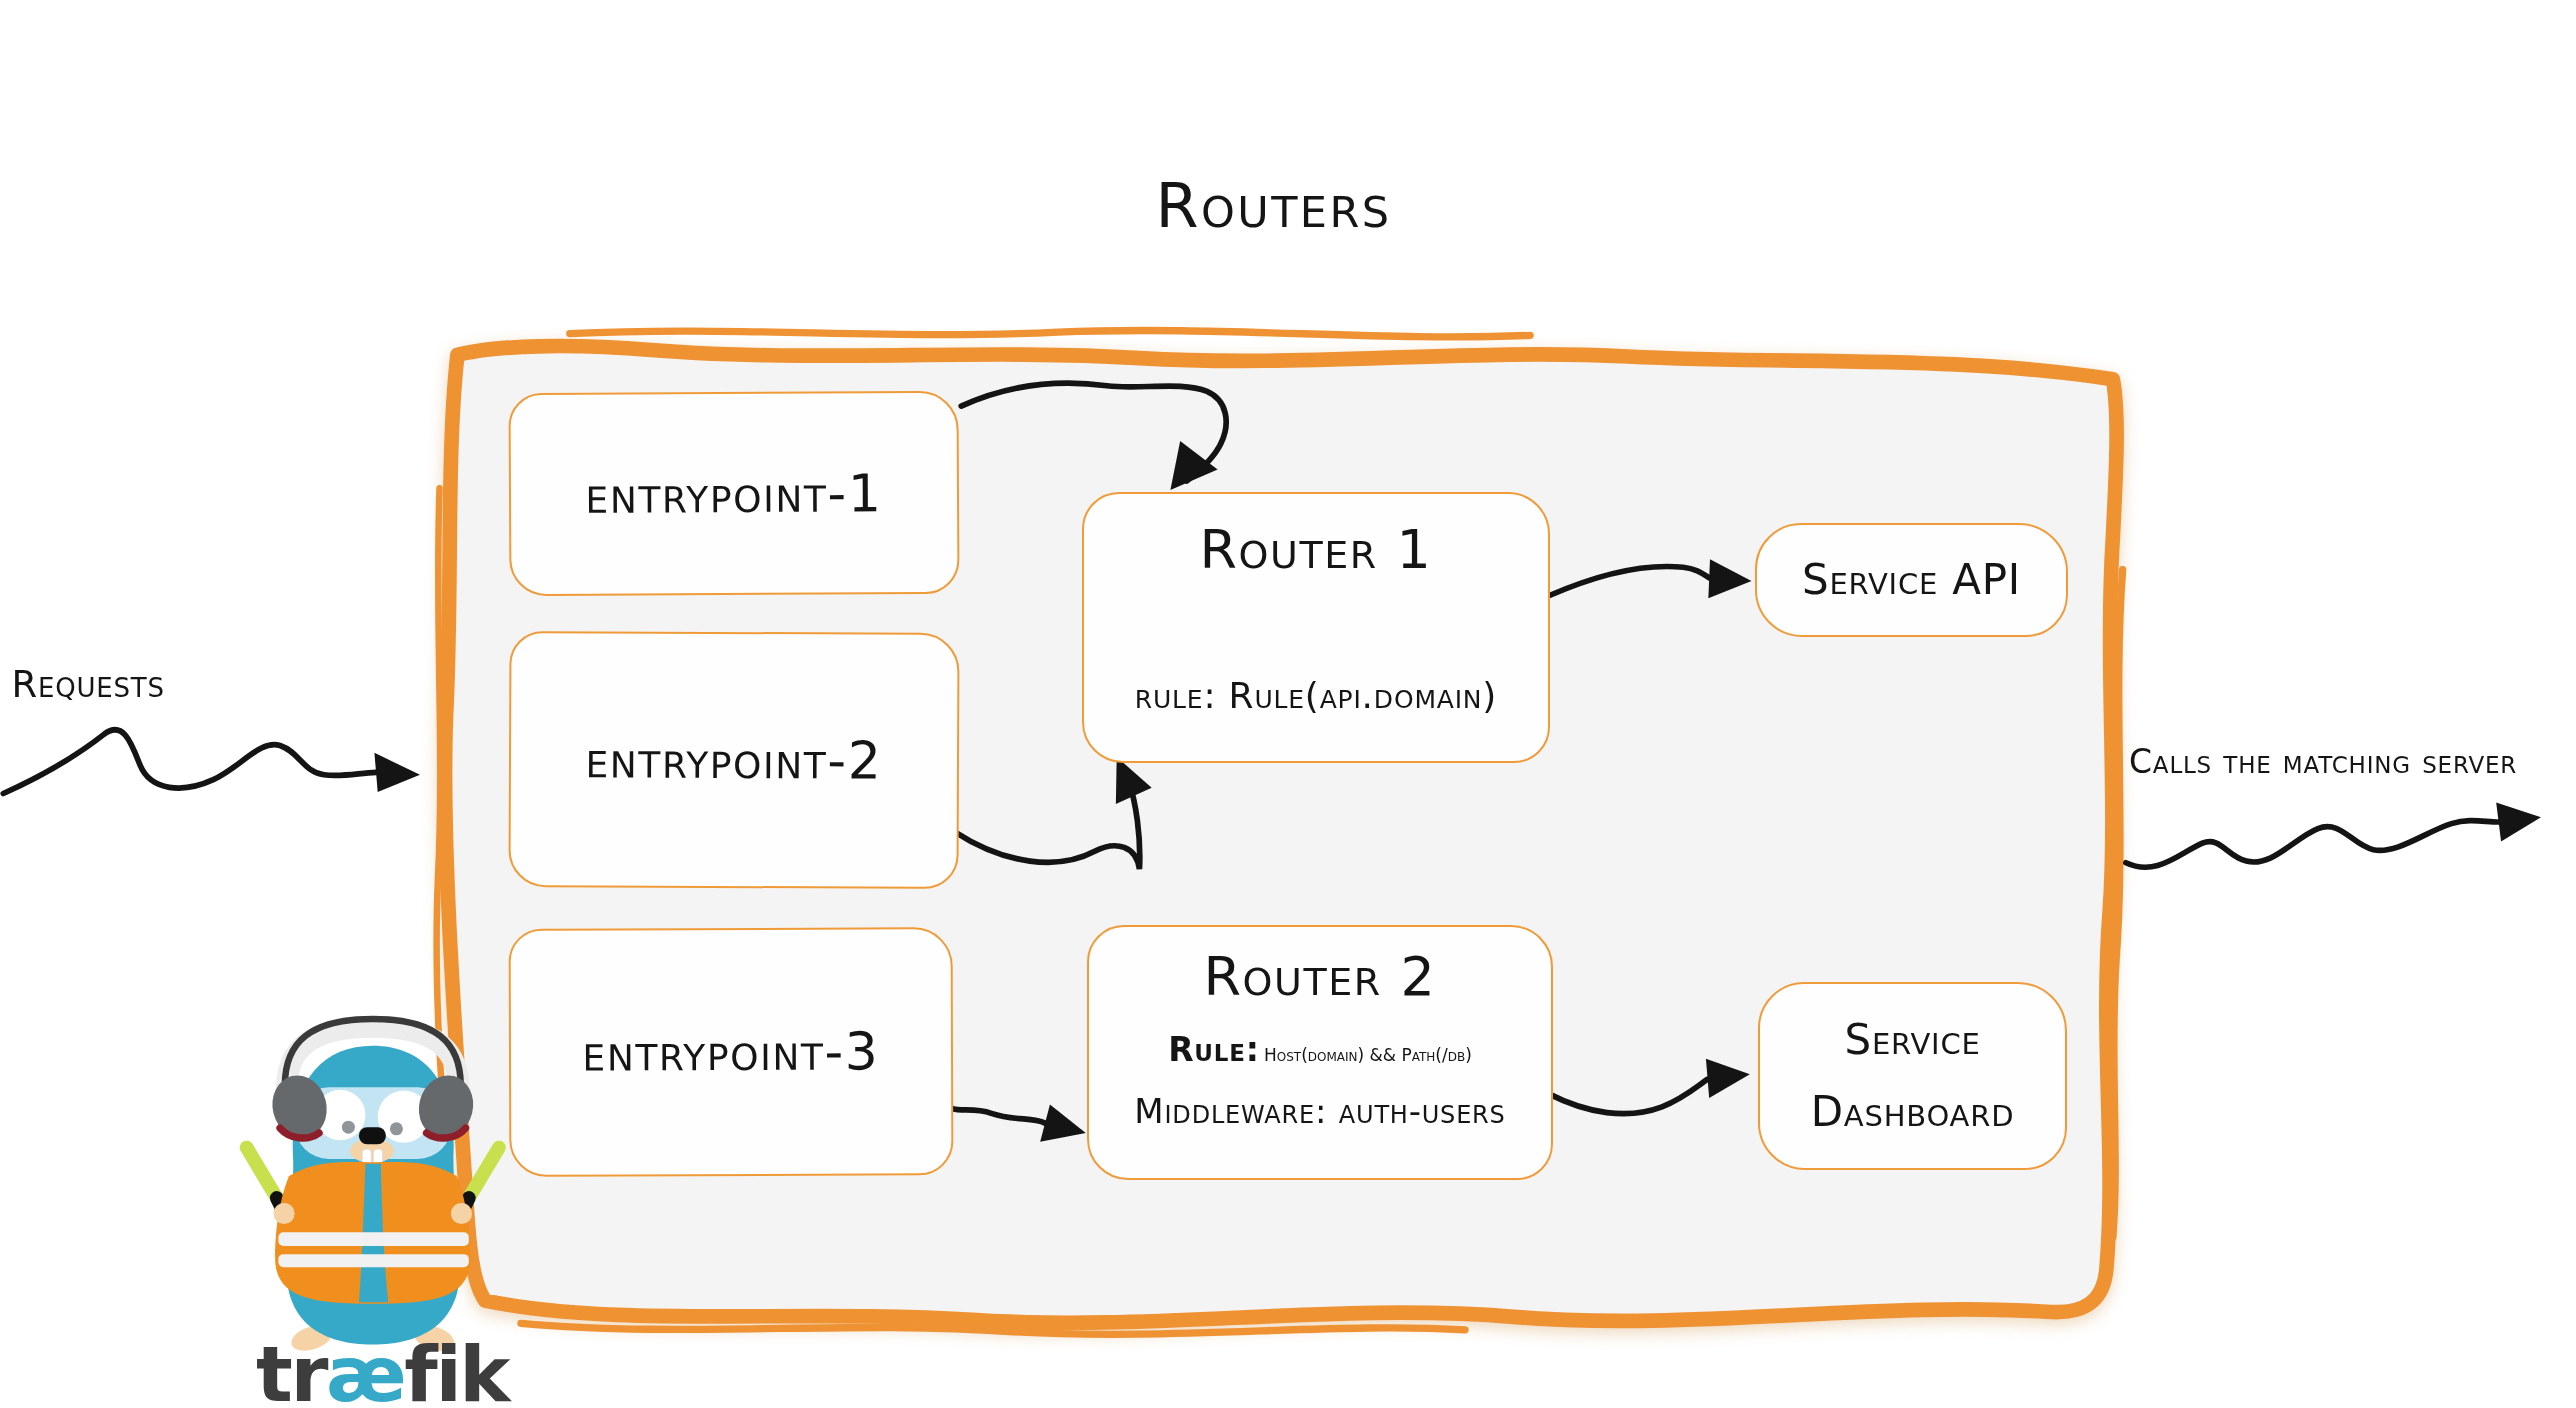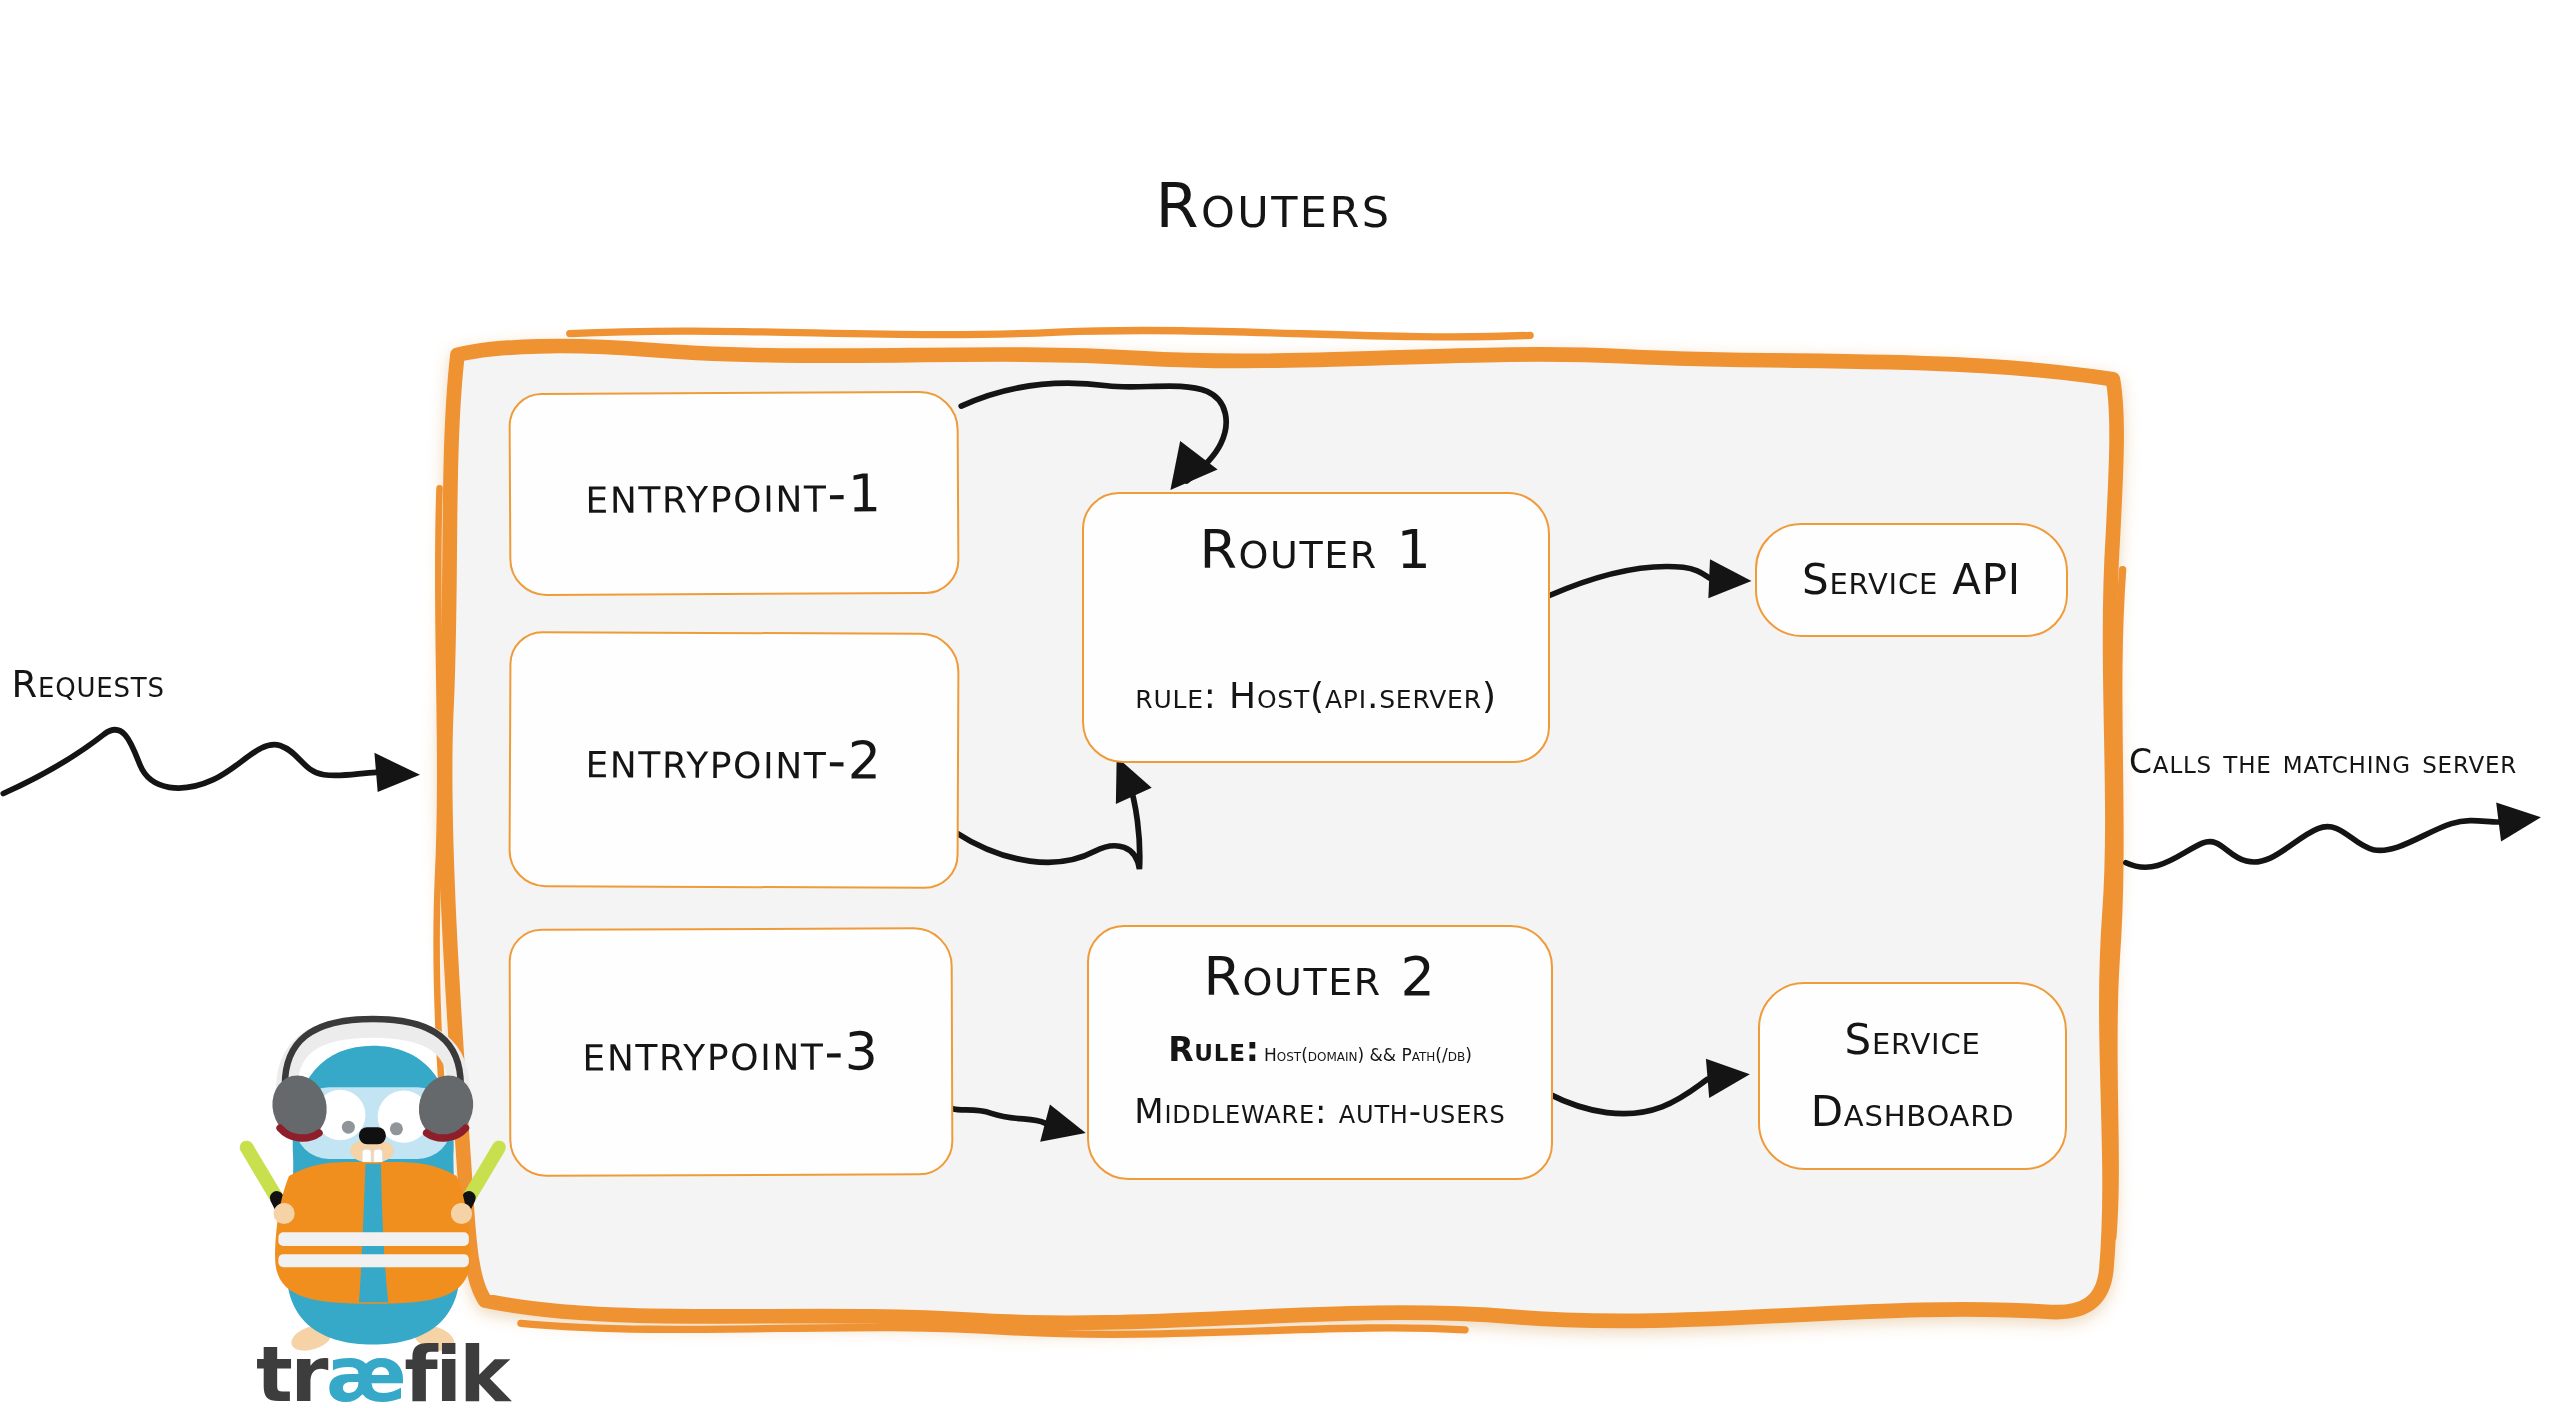--- a/index.html
+++ b/index.html
@@ -119,21 +119,21 @@
   </div>
   <div class="node ep" style="left:509px;top:632px;width:446px;height:252px;transform:rotate(0.25deg);">
     <span class="node-label sc">entrypoint-2</span>
   </div>
   <div class="node ep" style="left:509px;top:928px;width:440px;height:244px;transform:rotate(-0.2deg);">
     <span class="node-label sc">entrypoint-3</span>
   </div>
 
   <div class="node router" style="left:1076px;top:492px;width:468px;height:271px;padding:24.4px 8.1px 45px;box-sizing:border-box;justify-content:space-between;">
     <span class="router-title sc">Router 1</span>
-    <span class="r1-rule sc">rule: Host(api.server)</span>
+    <span class="r1-rule sc">rule: Rule(api.domain)</span>
   </div>
 
   <div class="node router" style="left:1081px;top:925px;width:466px;height:255px;padding:19.5px 6.5px 49px;box-sizing:border-box;gap:22px;">
     <span class="router-title sc">Router 2</span>
     <span class="r2-line">
       <span class="r2-rule-label sc">Rule:</span>
       <span class="r2-rule-value sc">Host(domain) &amp;&amp; Path(/db)</span>
     </span>
     <span class="r2-mw sc">Middleware: auth-users</span>
   </div>

